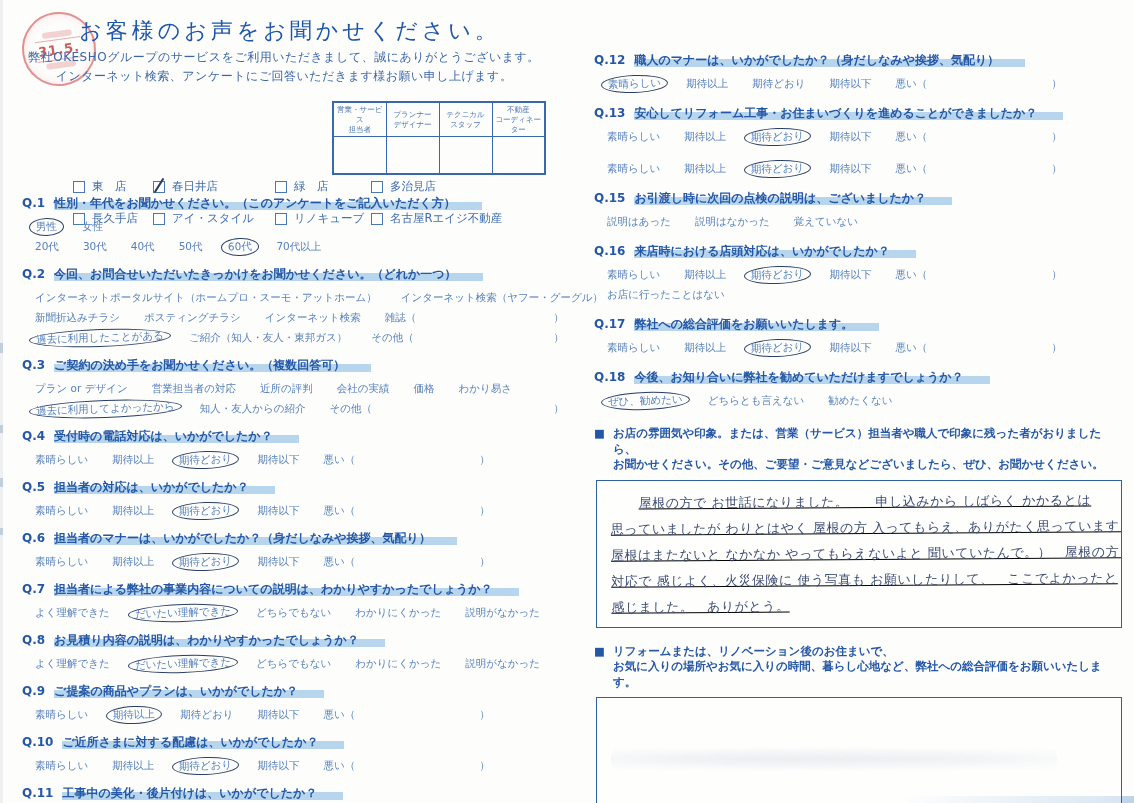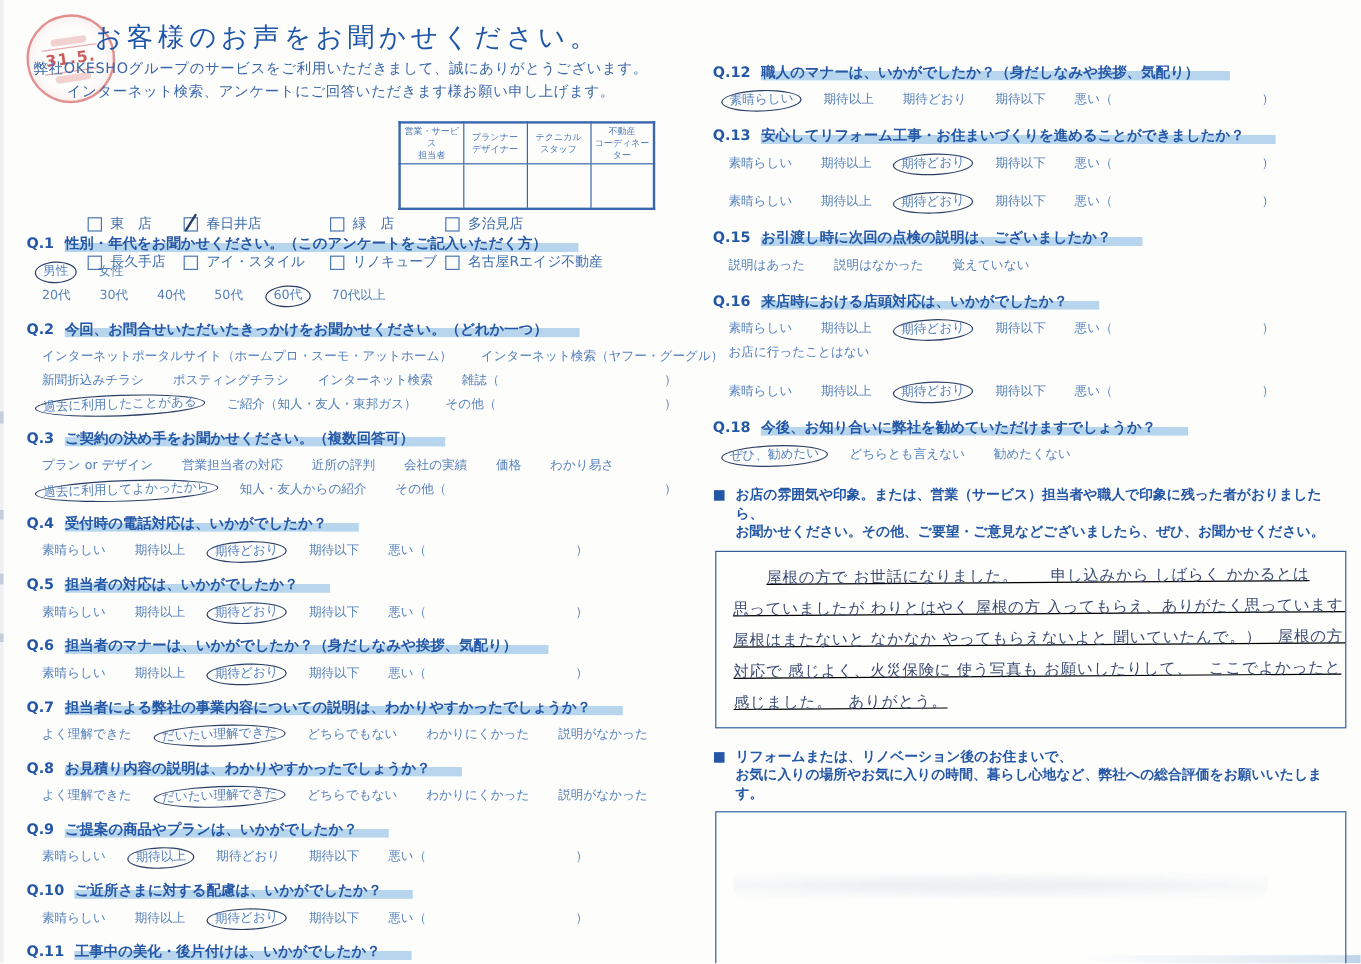--- a/index.html
+++ b/index.html
@@ -369,20 +369,21 @@
             <span class="opt circled">期待どおり</span>
             <span class="opt">期待以下</span>
             <span class="opt">悪い（</span>
             <span class="opt opt-end">）</span>
           </div>
           <div class="opt-row">
             <span class="opt">お店に行ったことはない</span>
           </div>
         </div>
         <div class="question">
+          <div class="q-title"><span class="q-num">Q.17</span><span class="hl">弊社への総合評価をお願いいたします。</span></div>
           <div class="opt-row rating-row">
             <span class="opt">素晴らしい</span>
             <span class="opt">期待以上</span>
             <span class="opt circled">期待どおり</span>
             <span class="opt">期待以下</span>
             <span class="opt">悪い（</span>
             <span class="opt opt-end">）</span>
           </div>
         </div>
         <div class="question">

